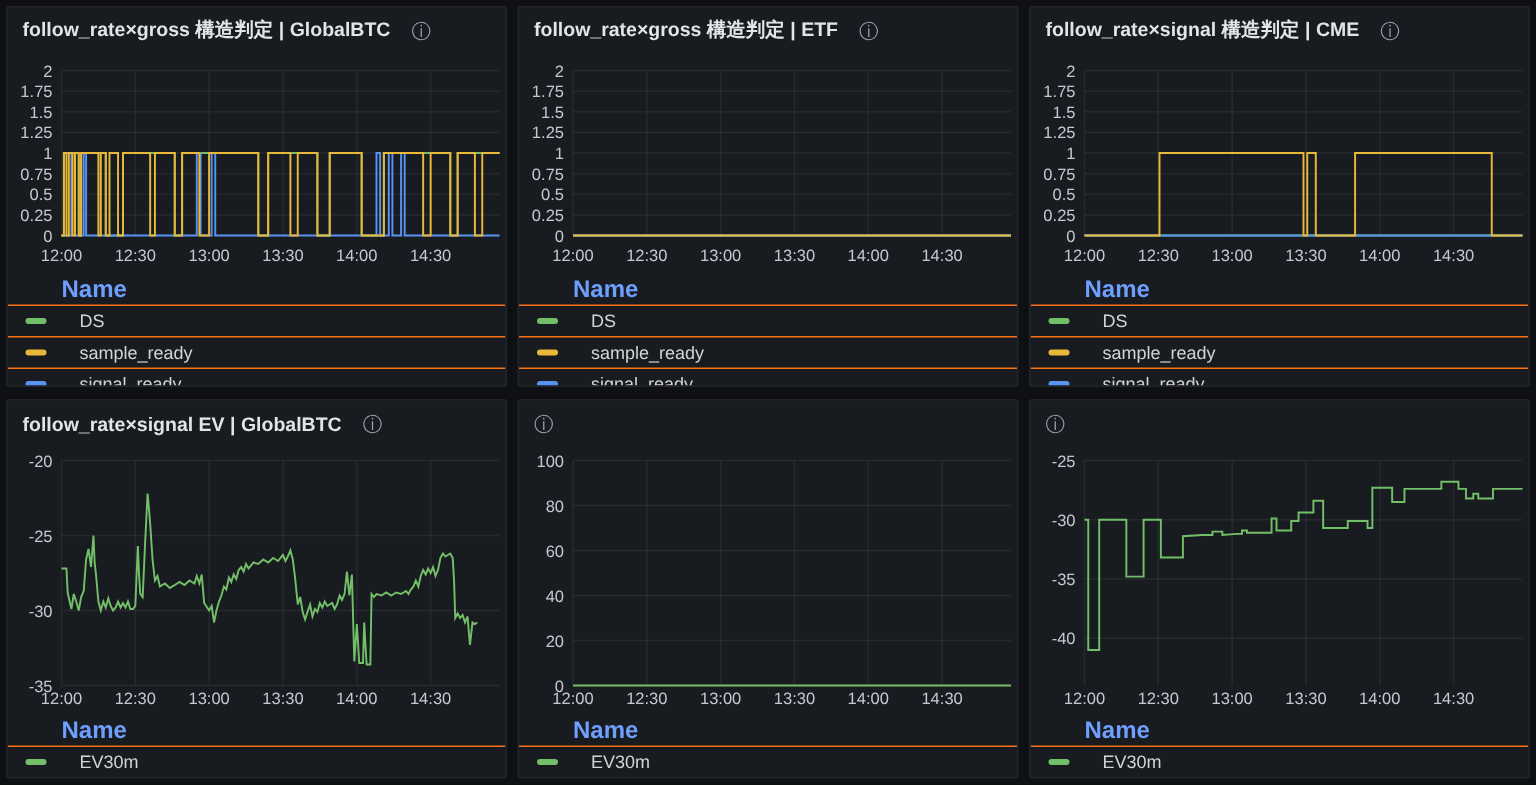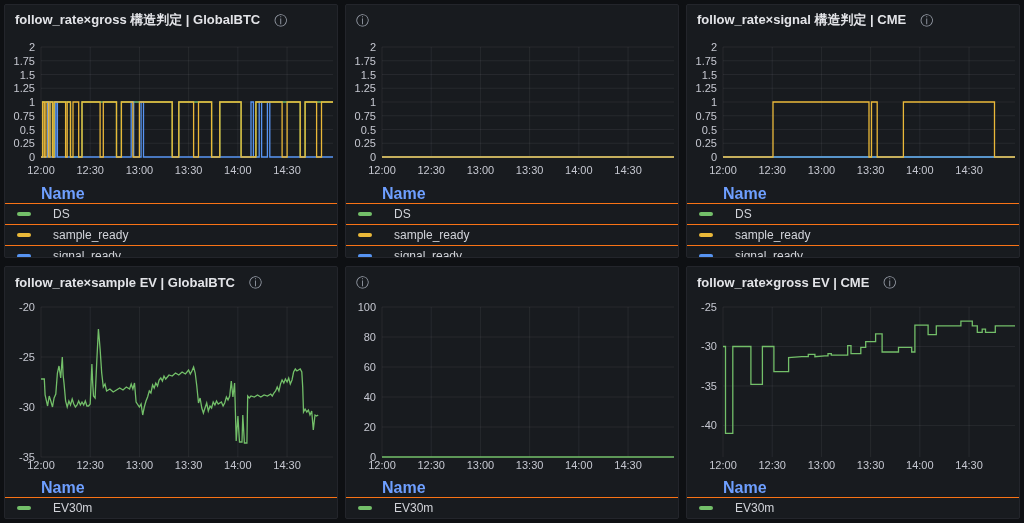--- a/index.html
+++ b/index.html
@@ -96,20 +96,21 @@
         </div>
         <div class="legend-row">
           <span class="legend-swatch" style="background: rgb(87, 148, 242);"></span>
           <span class="legend-label">signal_ready</span>
         </div>
       </div>
   </section>
 
   <section class="panel">
     <header class="panel-header">
+      <h2 class="panel-title">follow_rate×gross 構造判定 | ETF</h2>
       <span class="info-icon">ⓘ</span>
     </header>
     <div class="plot">
         <svg width="332" height="150">
           <line x1="36" y1="12" x2="328" y2="12" stroke="rgba(204,204,220,0.08)" stroke-width="1"></line>
           <text x="30" y="16" text-anchor="end" fill="#C6C8D1" font-size="11">2</text>
           <line x1="36" y1="25.75" x2="328" y2="25.75" stroke="rgba(204,204,220,0.08)" stroke-width="1"></line>
           <text x="30" y="29.75" text-anchor="end" fill="#C6C8D1" font-size="11">1.75</text>
           <line x1="36" y1="39.5" x2="328" y2="39.5" stroke="rgba(204,204,220,0.08)" stroke-width="1"></line>
           <text x="30" y="43.5" text-anchor="end" fill="#C6C8D1" font-size="11">1.5</text>
@@ -213,21 +214,21 @@
         </div>
         <div class="legend-row">
           <span class="legend-swatch" style="background: rgb(87, 148, 242);"></span>
           <span class="legend-label">signal_ready</span>
         </div>
       </div>
   </section>
 
   <section class="panel">
     <header class="panel-header">
-      <h2 class="panel-title">follow_rate×sample EV | GlobalBTC</h2>
+      <h2 class="panel-title">follow_rate×signal EV | GlobalBTC</h2>
       <span class="info-icon">ⓘ</span>
     </header>
     <div class="plot">
         <svg width="332" height="182">
           <line x1="36" y1="10" x2="328" y2="10" stroke="rgba(204,204,220,0.08)" stroke-width="1"></line>
           <text x="30" y="14" text-anchor="end" fill="#C6C8D1" font-size="11">-20</text>
           <line x1="36" y1="60" x2="328" y2="60" stroke="rgba(204,204,220,0.08)" stroke-width="1"></line>
           <text x="30" y="64" text-anchor="end" fill="#C6C8D1" font-size="11">-25</text>
           <line x1="36" y1="110" x2="328" y2="110" stroke="rgba(204,204,220,0.08)" stroke-width="1"></line>
           <text x="30" y="114" text-anchor="end" fill="#C6C8D1" font-size="11">-30</text>
@@ -294,21 +295,20 @@
         <div class="legend-head">Name</div>
         <div class="legend-row">
           <span class="legend-swatch" style="background: rgb(115, 191, 105);"></span>
           <span class="legend-label">EV30m</span>
         </div>
       </div>
   </section>
 
   <section class="panel">
     <header class="panel-header">
-      <h2 class="panel-title">follow_rate×gross EV | CME</h2>
       <span class="info-icon">ⓘ</span>
     </header>
     <div class="plot">
         <svg width="332" height="182">
           <line x1="36" y1="10" x2="328" y2="10" stroke="rgba(204,204,220,0.08)" stroke-width="1"></line>
           <text x="30" y="14" text-anchor="end" fill="#C6C8D1" font-size="11">-25</text>
           <line x1="36" y1="49.473684210526315" x2="328" y2="49.473684210526315" stroke="rgba(204,204,220,0.08)" stroke-width="1"></line>
           <text x="30" y="53.473684210526315" text-anchor="end" fill="#C6C8D1" font-size="11">-30</text>
           <line x1="36" y1="88.94736842105263" x2="328" y2="88.94736842105263" stroke="rgba(204,204,220,0.08)" stroke-width="1"></line>
           <text x="30" y="92.94736842105263" text-anchor="end" fill="#C6C8D1" font-size="11">-35</text>

